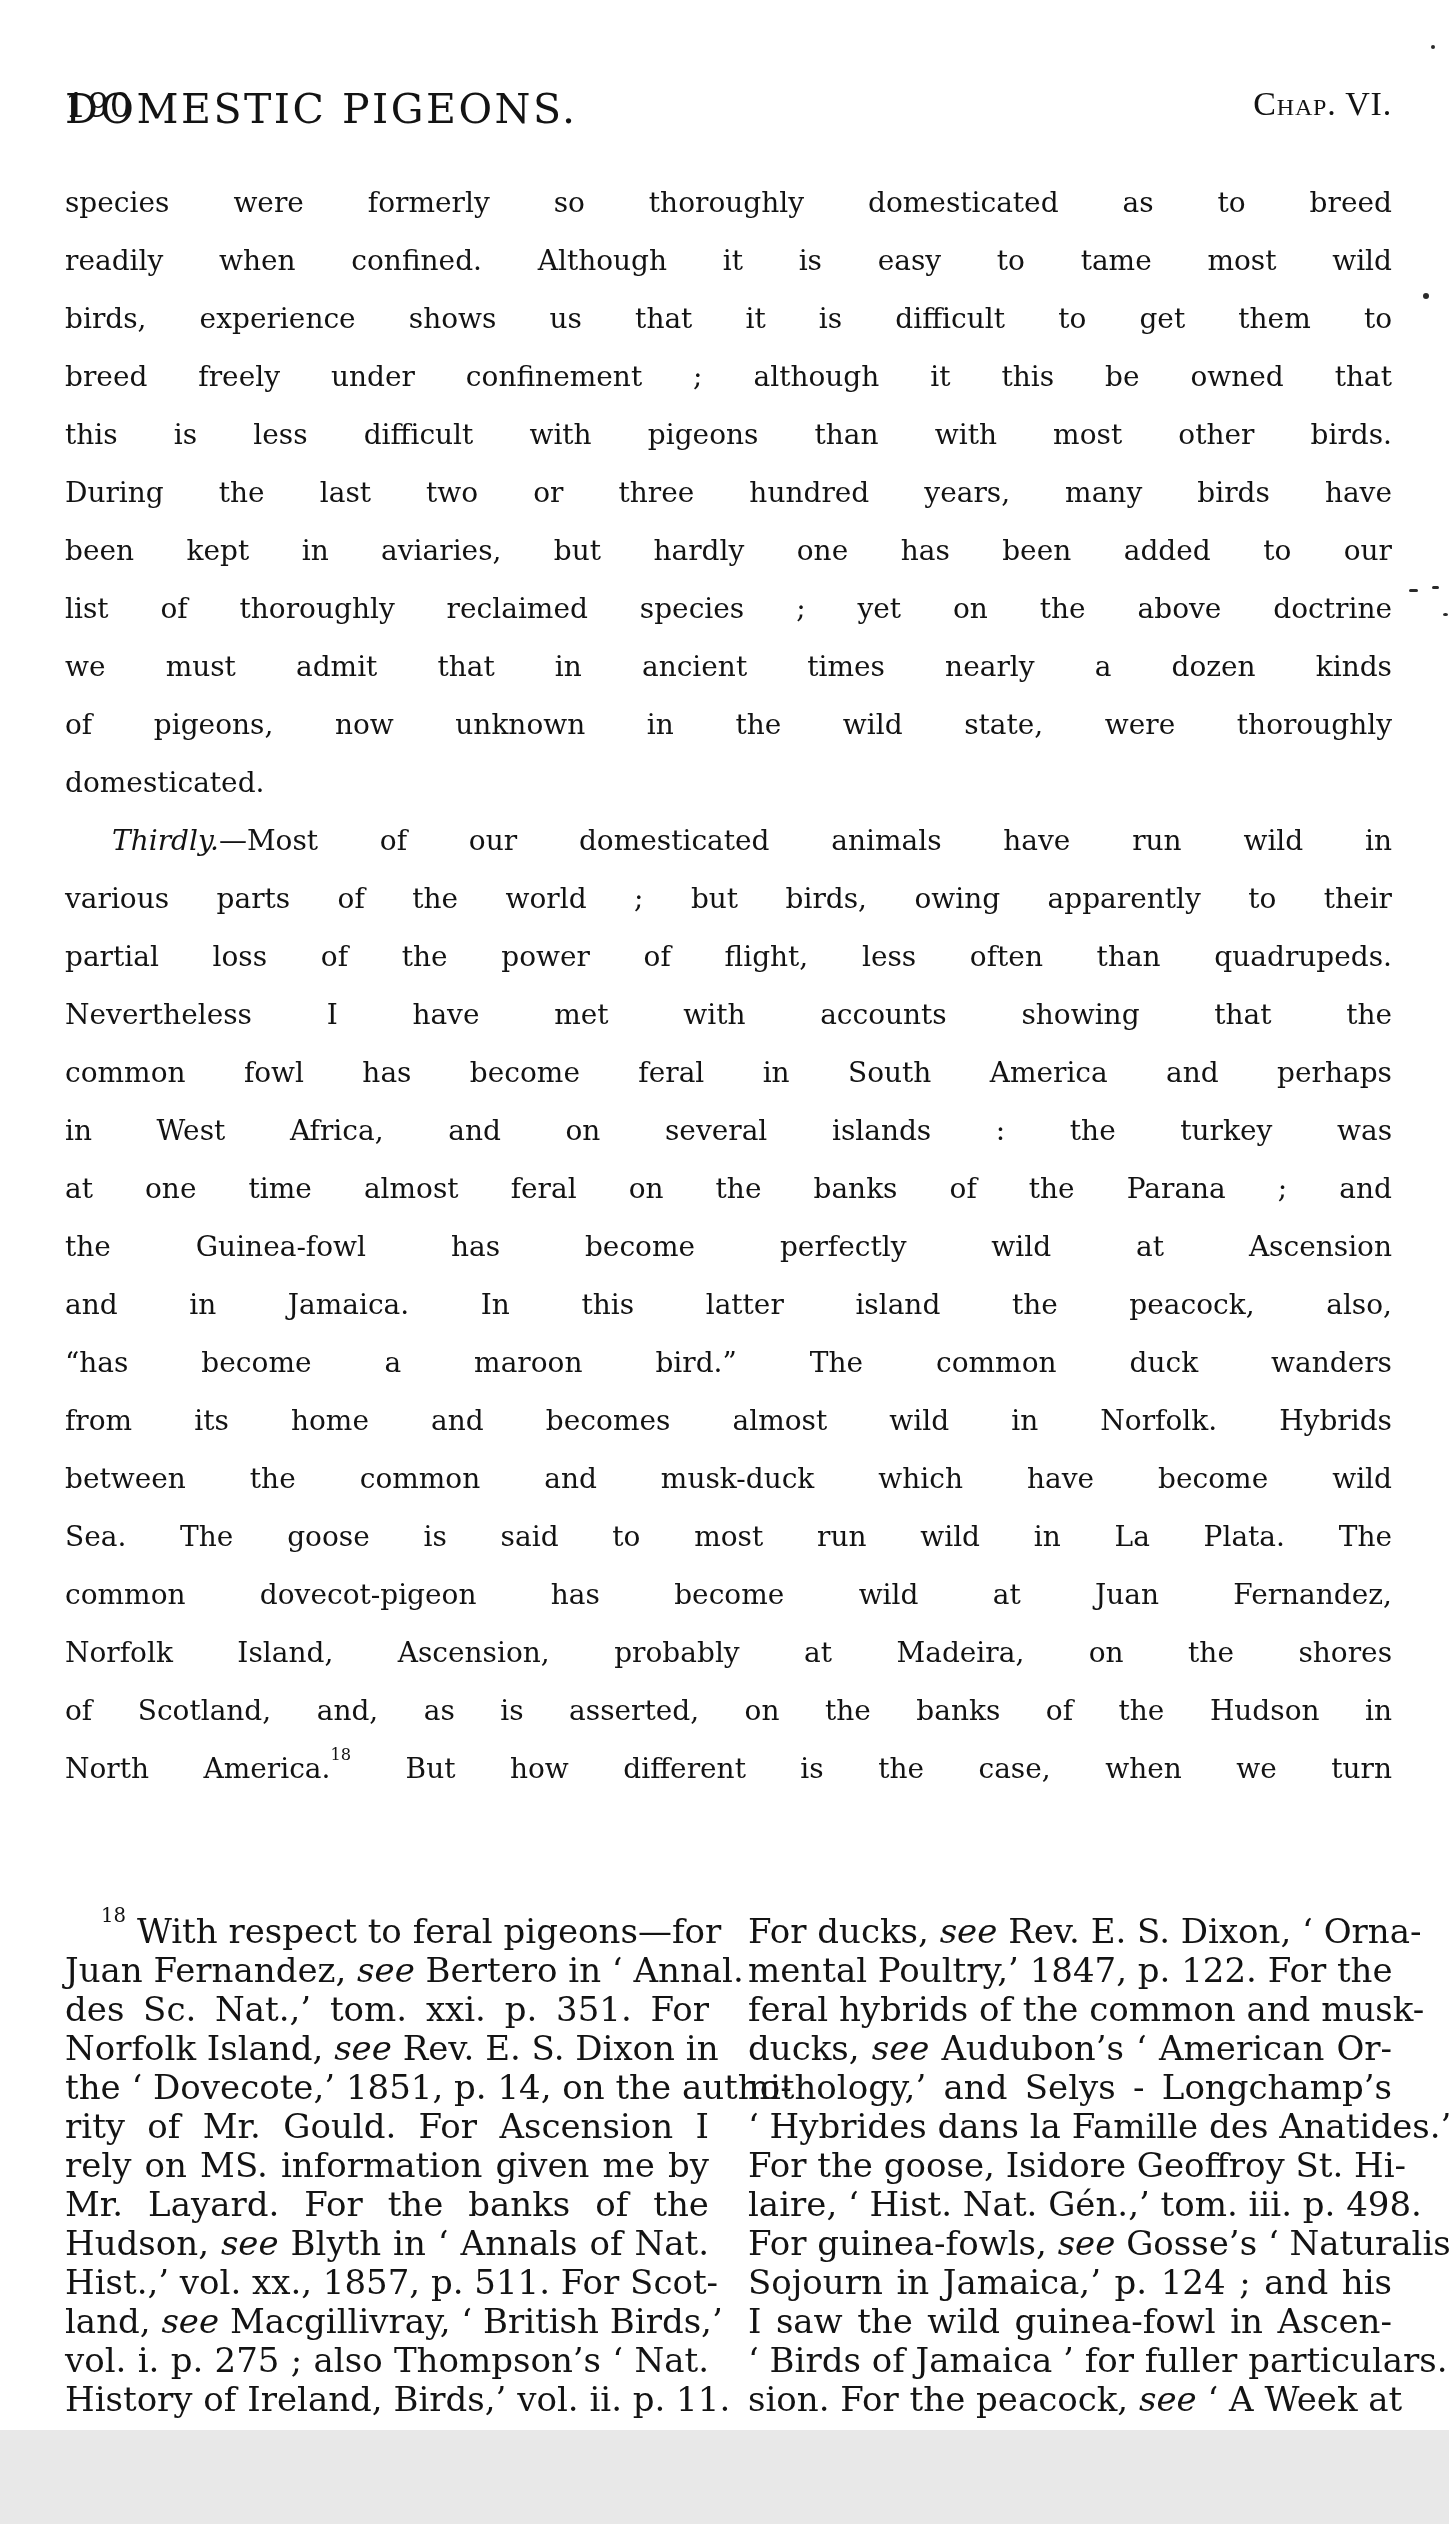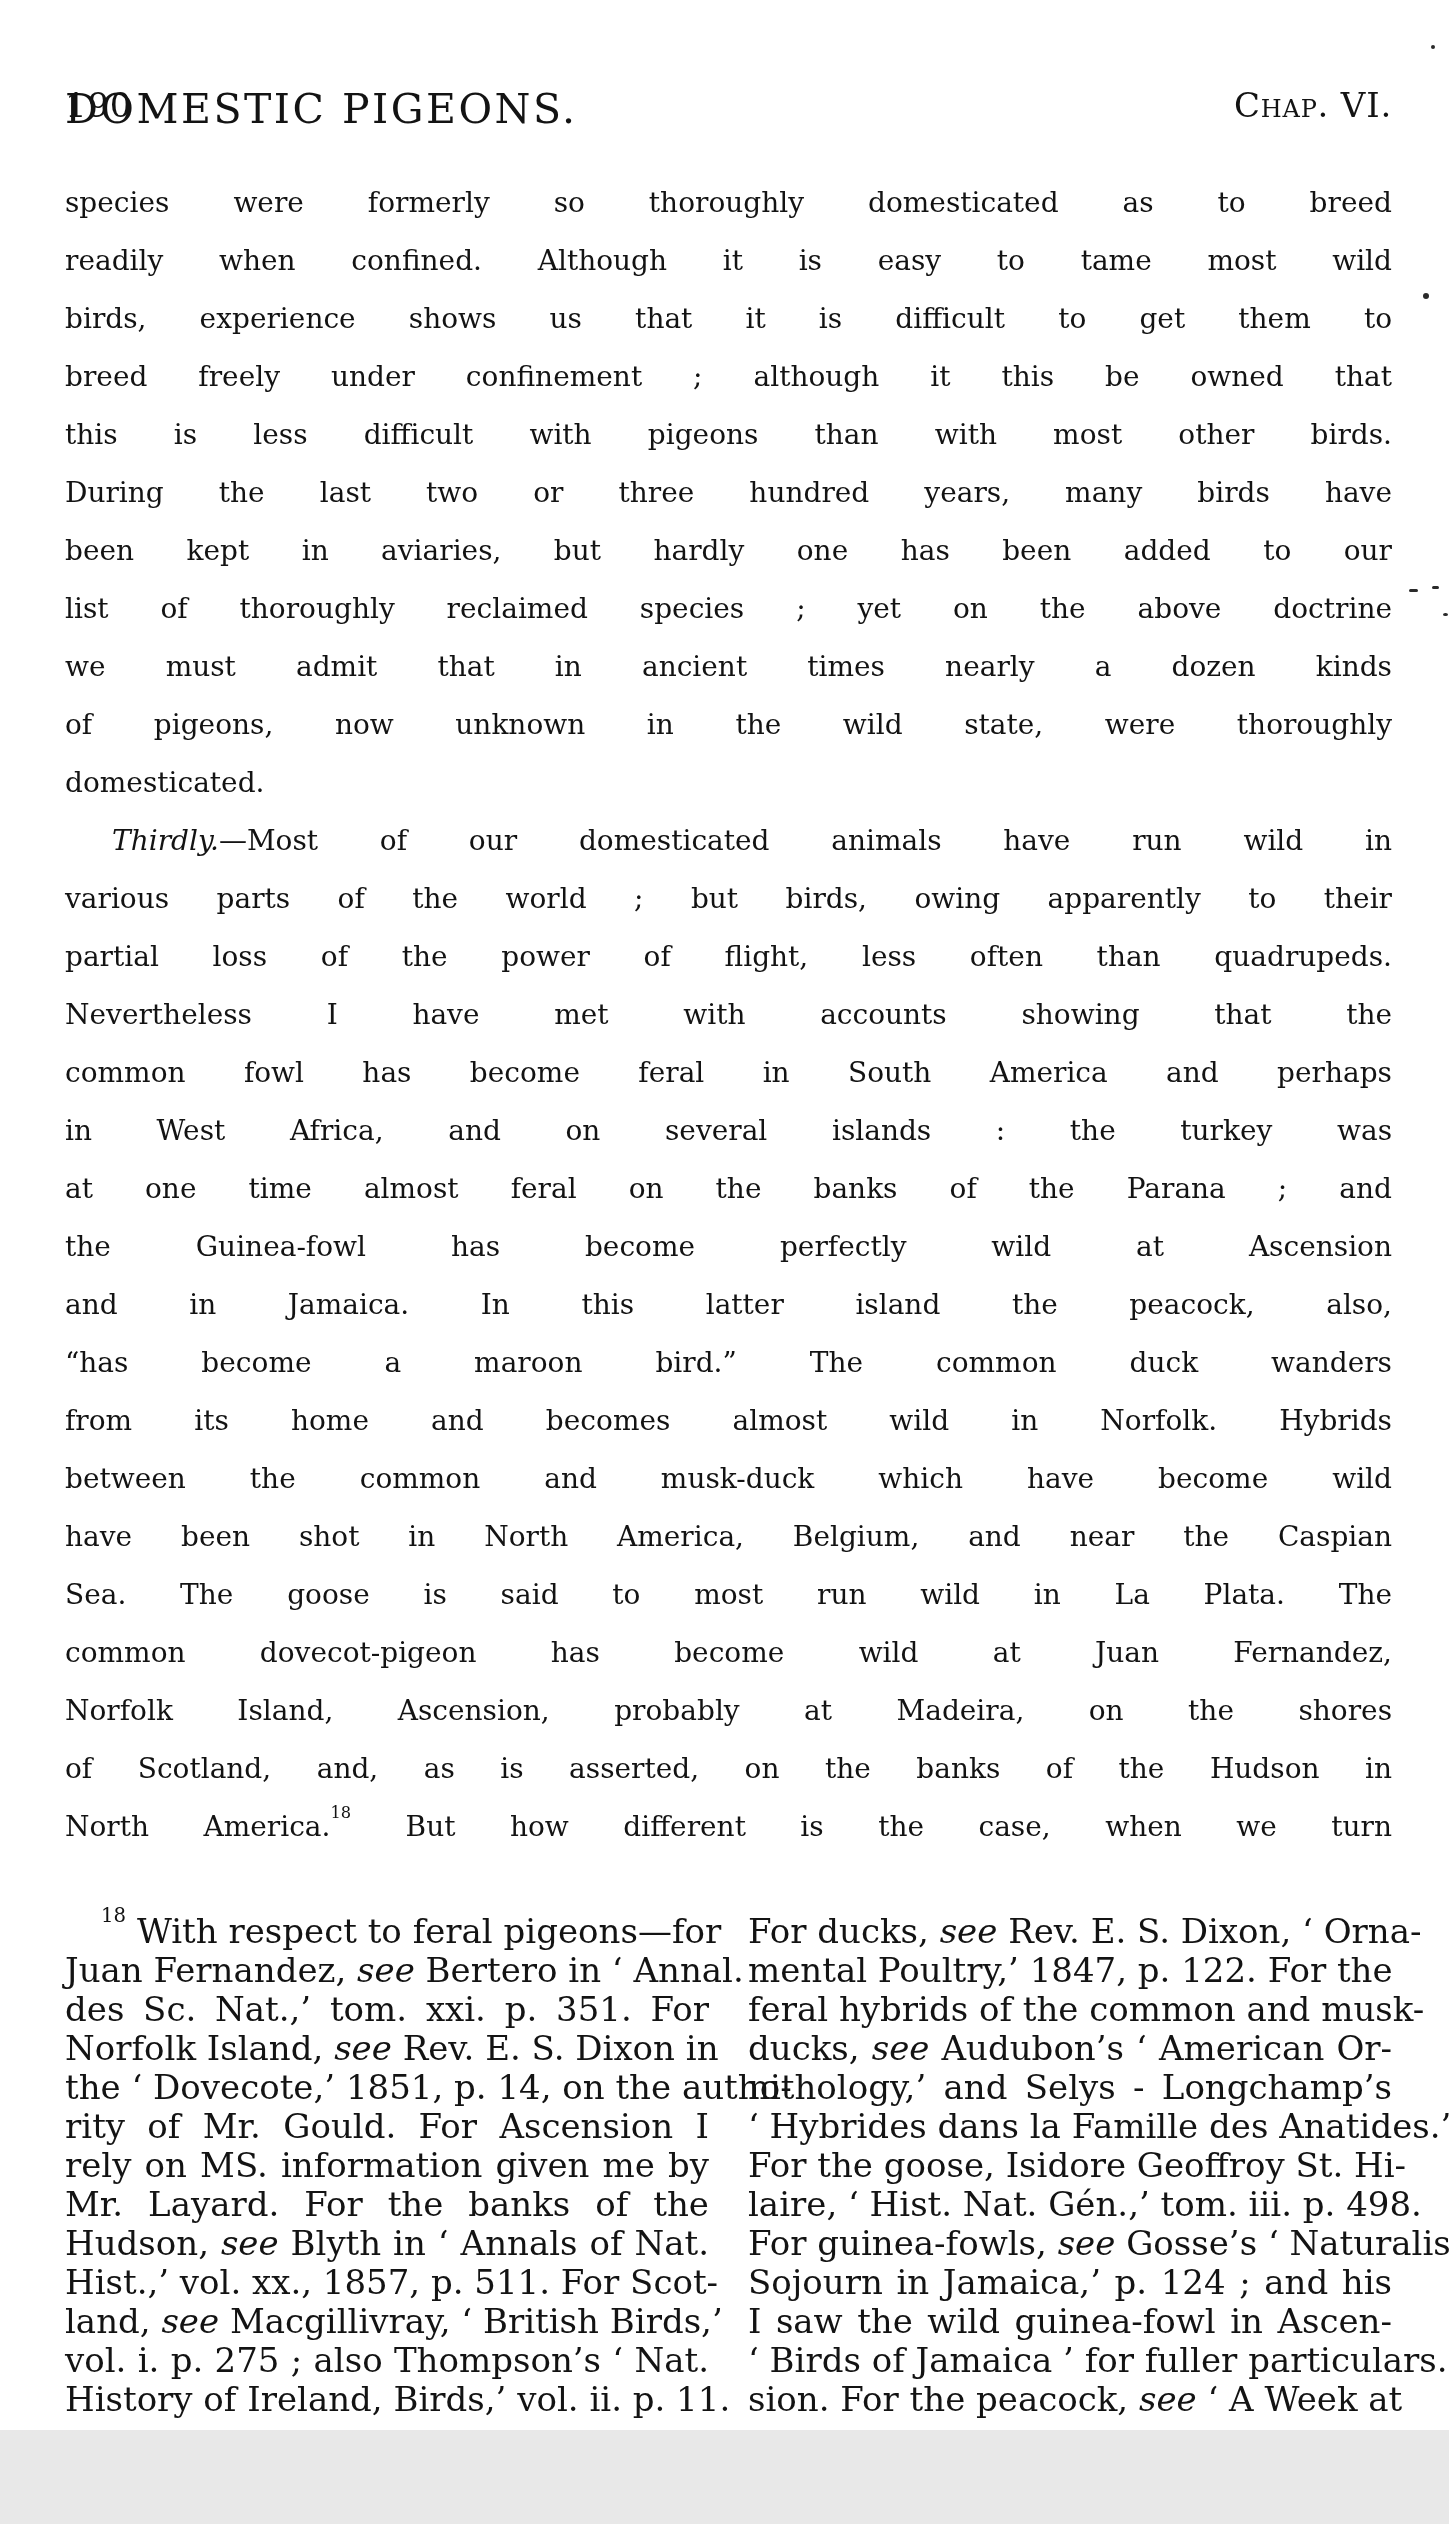--- a/index.html
+++ b/index.html
@@ -16,21 +16,21 @@
     position:absolute;top:85px;left:65px;right:57px;height:42px;
     font-size:32px;
   }
   .pagenum{position:absolute;left:0;top:0;font-size:34px;letter-spacing:0.8px;}
   .runtitle{
     position:absolute;left:0;right:0;top:0;text-align:left;
     letter-spacing:2.5px;font-size:41px;
   }
   .chap{
     position:absolute;right:0;top:0;
-    font-variant:small-caps;font-size:34px;letter-spacing:0.8px;
+    font-variant:small-caps;font-size:34px;letter-spacing:0.8px;font-family:Liberation Serif, serif;
   }
   
   .bodytext{
     position:absolute;top:174px;left:65px;right:57px;
     font-size:28px;line-height:58px;
   }
   .line{
     text-align:justify;
     text-align-last:justify;
     white-space:nowrap;
@@ -86,21 +86,20 @@
         <div class="line">partial loss of the power of flight, less often than quadrupeds.</div>
         <div class="line">Nevertheless I have met with accounts showing that the</div>
         <div class="line">common fowl has become feral in South America and perhaps</div>
         <div class="line">in West Africa, and on several islands : the turkey was</div>
         <div class="line">at one time almost feral on the banks of the Parana ; and</div>
         <div class="line">the Guinea-fowl has become perfectly wild at Ascension</div>
         <div class="line">and in Jamaica.  In this latter island the peacock, also,</div>
         <div class="line">“has become a maroon bird.”  The common duck wanders</div>
         <div class="line">from its home and becomes almost wild in Norfolk.  Hybrids</div>
         <div class="line">between the common and musk-duck which have become wild</div>
-        <div class="line">have been shot in North America, Belgium, and near the Caspian</div>
         <div class="line">Sea.  The goose is said to most run wild in La Plata.  The</div>
         <div class="line">common dovecot-pigeon has become wild at Juan Fernandez,</div>
         <div class="line">Norfolk Island, Ascension, probably at Madeira, on the shores</div>
         <div class="line">of Scotland, and, as is asserted, on the banks of the Hudson in</div>
         <div class="line">North America.<sup>18</sup>  But how different is the case, when we turn</div>
       </div>
     </div>
 
   <div class="footnotes">
     <div class="fncol" id="fn-left">

